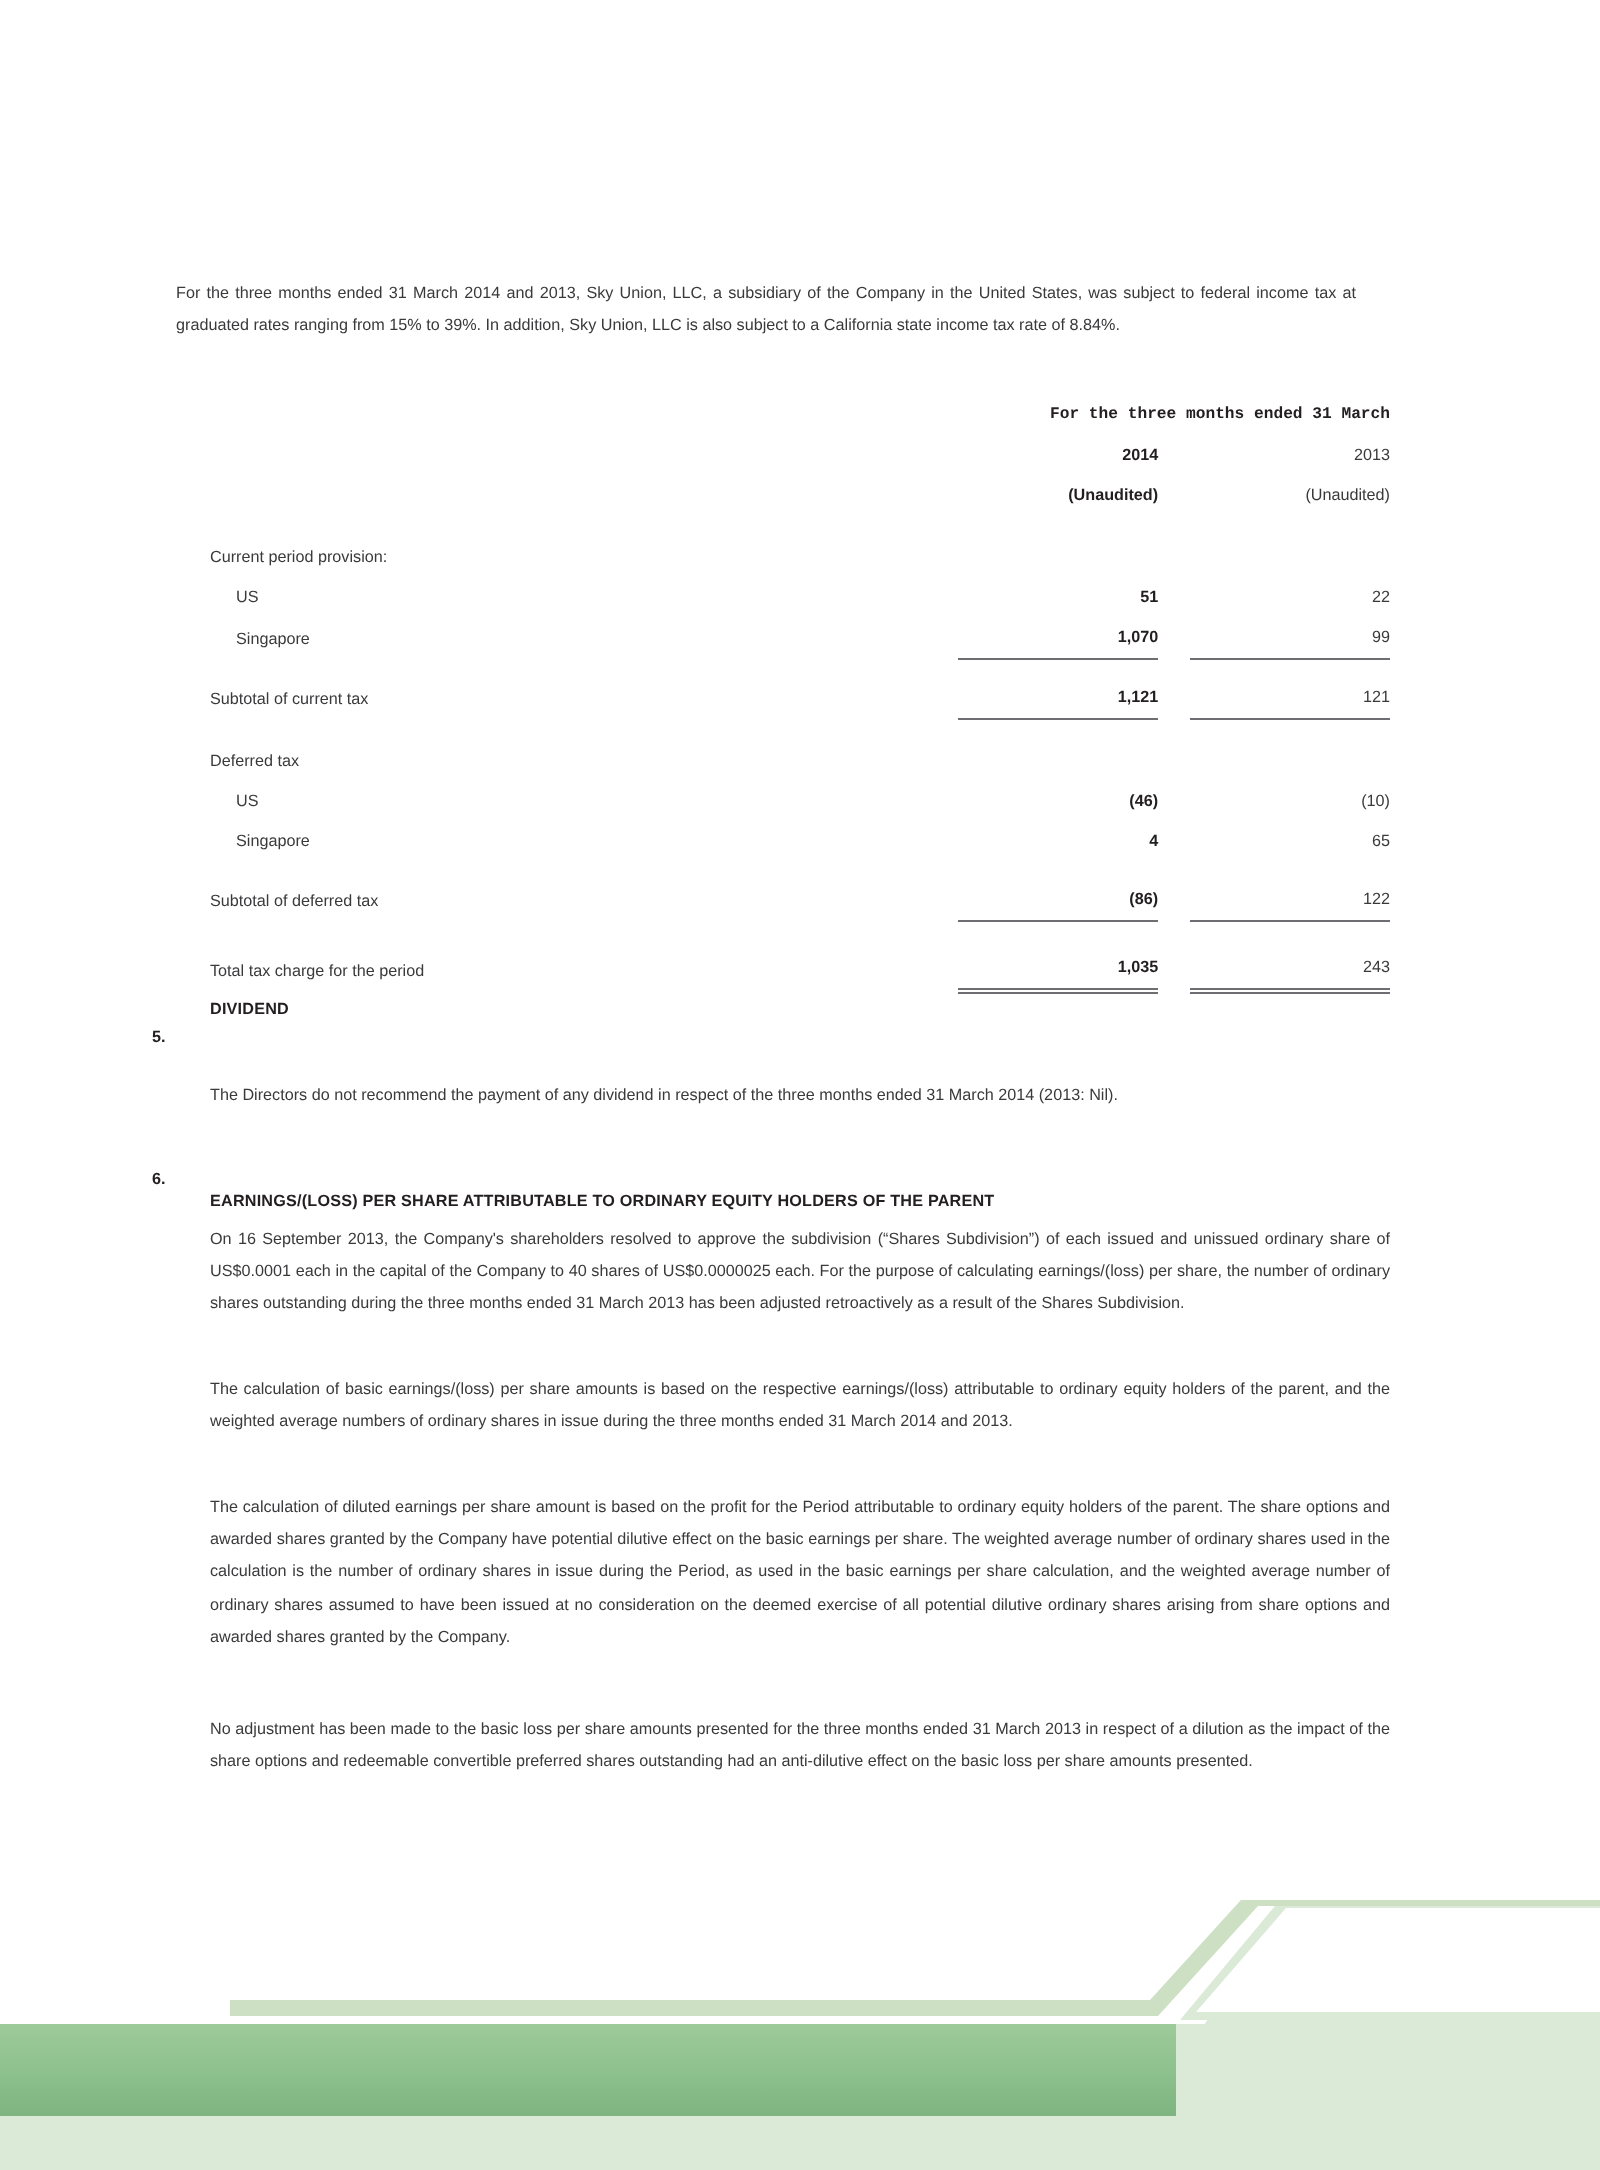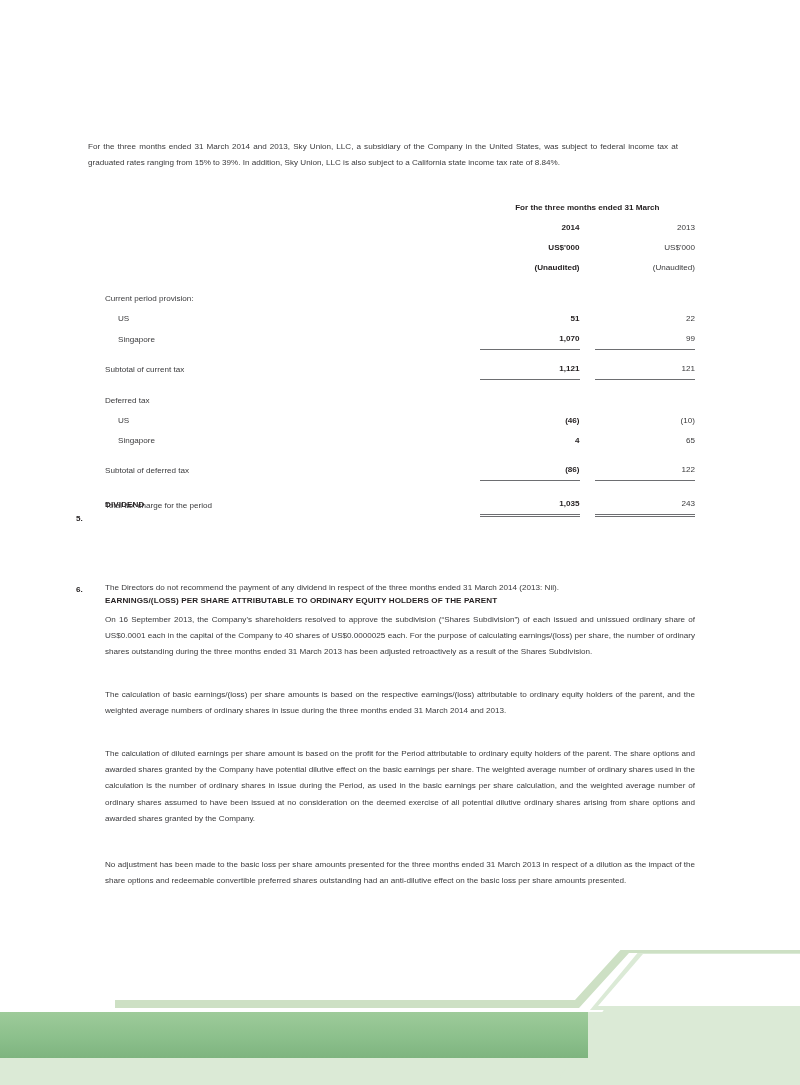--- a/index.html
+++ b/index.html
@@ -51,24 +51,24 @@
     vertical-align: bottom;
     line-height: 20px;
     white-space: nowrap;
   }
   .col-label { width: 372px; text-align: left; }
   .col-num   { width: 101px; text-align: right; padding-right: 0px; }
   .col-gap   { width: 16px; }
 
   .hdr-span {
     font-weight: bold;
-    text-align: center;
     font-size: 8.1px;
     color: #231f20;
     line-height: 16px;
+    font-family: Liberation Mono, monospace;
   }
   .hdr-2014 {
     font-weight: bold;
     text-align: right;
     color: #231f20;
     line-height: 16px;
   }
   .hdr-2013 {
     text-align: right;
     color: #3a3a3c;
@@ -135,26 +135,20 @@
         <td class="col-num hdr-span" colspan="3">For the three months ended 31 March</td>
       </tr>
       <tr>
         <td class="col-label"></td>
         <td class="col-num hdr-2014">2014</td>
         <td class="col-gap"></td>
         <td class="col-num hdr-2013">2013</td>
       </tr>
       <tr>
         <td class="col-label"></td>
-        <td class="col-num hdr-2014">US$'000</td>
-        <td class="col-gap"></td>
-        <td class="col-num hdr-2013">US$'000</td>
-      </tr>
-      <tr>
-        <td class="col-label"></td>
         <td class="col-num hdr-2014">(Unaudited)</td>
         <td class="col-gap"></td>
         <td class="col-num hdr-2013">(Unaudited)</td>
       </tr>
 
       <tr class="row-spacer">
           <td colspan="4"></td>
         </tr>
 
       <tr>
@@ -229,21 +223,21 @@
         <td class="col-label">Total tax charge for the period</td>
         <td class="col-num v-bold rule-dbl num-cell-pad">1,035</td>
         <td class="col-gap"></td>
         <td class="col-num v-plain rule-dbl num-cell-pad">243</td>
       </tr>
     </tbody>
   </table>
 
   <div class="sec-num" style="top:514px;">5.</div>
   <div class="sec-title" style="top:500px;">DIVIDEND</div>
-  <div class="body-para" style="top:540px;margin-top:40px;">The Directors do not recommend the payment of any dividend in respect of the three months ended 31 March 2014 (2013: Nil).</div>
+  <div class="body-para" style="top:540px;">The Directors do not recommend the payment of any dividend in respect of the three months ended 31 March 2014 (2013: Nil).</div>
 
   <div class="sec-num" style="top:585px;">6.</div>
   <div class="sec-title" style="top:596px;">EARNINGS/(LOSS) PER SHARE ATTRIBUTABLE TO ORDINARY EQUITY HOLDERS OF THE PARENT</div>
 
   <div class="body-para" style="top:612px;">On 16 September 2013, the Company's shareholders resolved to approve the subdivision (“Shares Subdivision”) of each issued and unissued ordinary share of US$0.0001 each in the capital of the Company to 40 shares of US$0.0000025 each. For the purpose of calculating earnings/(loss) per share, the number of ordinary shares outstanding during the three months ended 31 March 2013 has been adjusted retroactively as a result of the Shares Subdivision.</div>
   <div class="body-para" style="top:687px;">The calculation of basic earnings/(loss) per share amounts is based on the respective earnings/(loss) attributable to ordinary equity holders of the parent, and the weighted average numbers of ordinary shares in issue during the three months ended 31 March 2014 and 2013.</div>
   <div class="body-para" style="top:746px;">The calculation of diluted earnings per share amount is based on the profit for the Period attributable to ordinary equity holders of the parent. The share options and awarded shares granted by the Company have potential dilutive effect on the basic earnings per share. The weighted average number of ordinary shares used in the calculation is the number of ordinary shares in issue during the Period, as used in the basic earnings per share calculation, and the weighted average number of ordinary shares assumed to have been issued at no consideration on the deemed exercise of all potential dilutive ordinary shares arising from share options and awarded shares granted by the Company.</div>
   <div class="body-para" style="top:857px;">No adjustment has been made to the basic loss per share amounts presented for the three months ended 31 March 2013 in respect of a dilution as the impact of the share options and redeemable convertible preferred shares outstanding had an anti-dilutive effect on the basic loss per share amounts presented.</div>
 </div>
 

